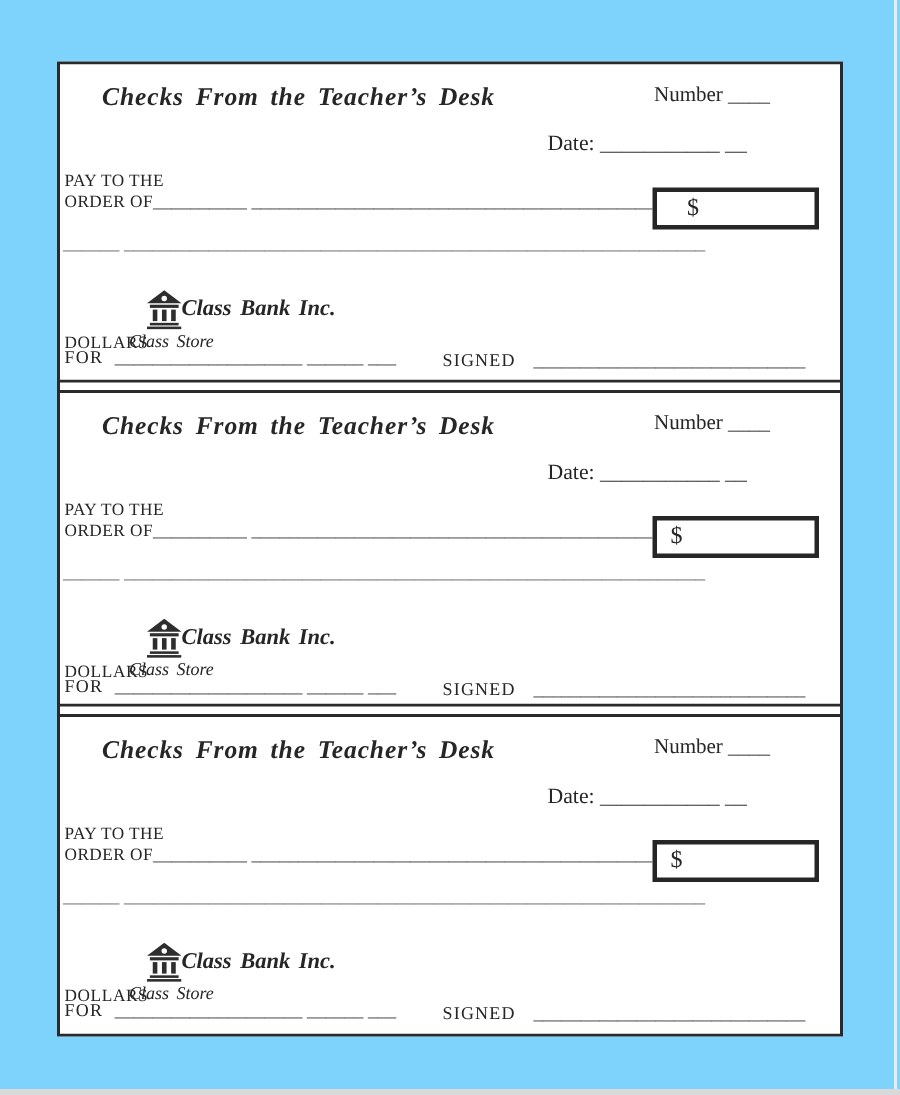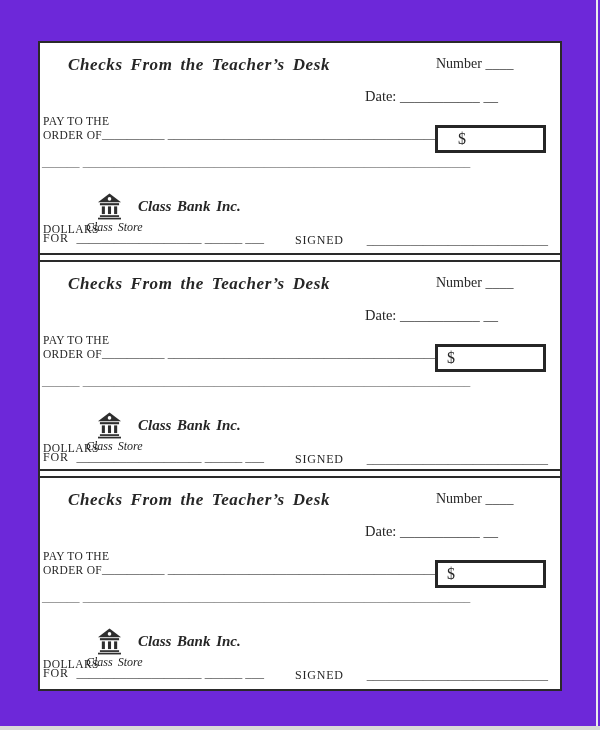--- a/index.html
+++ b/index.html
@@ -1,17 +1,17 @@
 <!DOCTYPE html>
 <html><head>
 <meta charset="utf-8">
 <style>
   html,body { margin:0; padding:0; background:#ffffff; }
   .canvas {
-    position:relative; width:600px; height:730px; background:#6d28d9;
+    position:relative; width:600px; height:730px; background:#7dd3fc;
     font-family:"Liberation Serif","DejaVu Serif",serif; color:#262626; overflow:hidden;
   }
   .stack {
     position:absolute; left:38px; top:41px; width:524px;
     border:2px solid #2a2a2a; box-sizing:border-box; background:#ffffff;
   }
   .check { position:relative; background:#ffffff; }
   .check-1 { height:210px; }
   .check-2 { height:207px; }
   .check-3 { height:211px; }
@@ -26,28 +26,28 @@
   .pay-label { position:absolute; left:3px; top:72px; font-size:11.5px; line-height:13.5px; letter-spacing:.3px; }
   .payee-line { position:absolute; left:62px; top:84px; font-size:12.5px; white-space:nowrap; }
   .amount-box {
     position:absolute; left:395px; top:82px; width:111px; height:28px;
     border:3px solid #262626; box-sizing:border-box; background:#ffffff;
   }
   .amount-box .cur { position:absolute; left:20px; top:2px; font-size:16px; }
   .check-2 .amount-box .cur, .check-3 .amount-box .cur { left:9px; }
   .amount-words-line { position:absolute; left:2px; top:112px; font-size:12.5px; color:#6b6b6b; white-space:nowrap; }
   .dollars-label { position:absolute; left:3px; top:133px; font-size:11.5px; letter-spacing:.4px;margin-top:47px; }
-  .bank-row { position:absolute; left:58px; top:150px; display:flex; align-items:center; gap:17px; }
+  .bank-row { position:absolute; left:58px; top:150px; display:flex; align-items:center; gap:0; }
   .bank-icon { width:23px; height:27px; flex:0 0 auto; }
   .bank-name { font-size:15px; font-weight:bold; font-style:italic; word-spacing:2px; white-space:nowrap; }
   .for-row { position:absolute; left:3px; top:188px; font-size:12px; letter-spacing:.8px; white-space:nowrap; }
   .for-row .fill { font-size:12.5px; letter-spacing:0; margin-left:4px; }
   .for-value { position:absolute; left:46px; top:177px; font-size:12px; font-style:italic; word-spacing:2px; white-space:nowrap; }
   .signed-row { position:absolute; left:255px; top:190px; font-size:12px; letter-spacing:.8px; white-space:nowrap; }
-  .signed-row .fill { font-size:12.5px; letter-spacing:0; margin-left:19px; }
+  .signed-row .fill { font-size:12.5px; letter-spacing:0; margin-left:8px; }
   .fill { color:#3c3c3c; }
   .footer-bar { position:absolute; left:0; right:0; bottom:0; height:4px; background:#d9d9d9; }
   .edge-line { position:absolute; right:2px; top:0; bottom:4px; width:2px; background:#ececec; }
 </style>
 </head>
 <body>
 
 <div class="canvas">
   <div class="stack">
 

